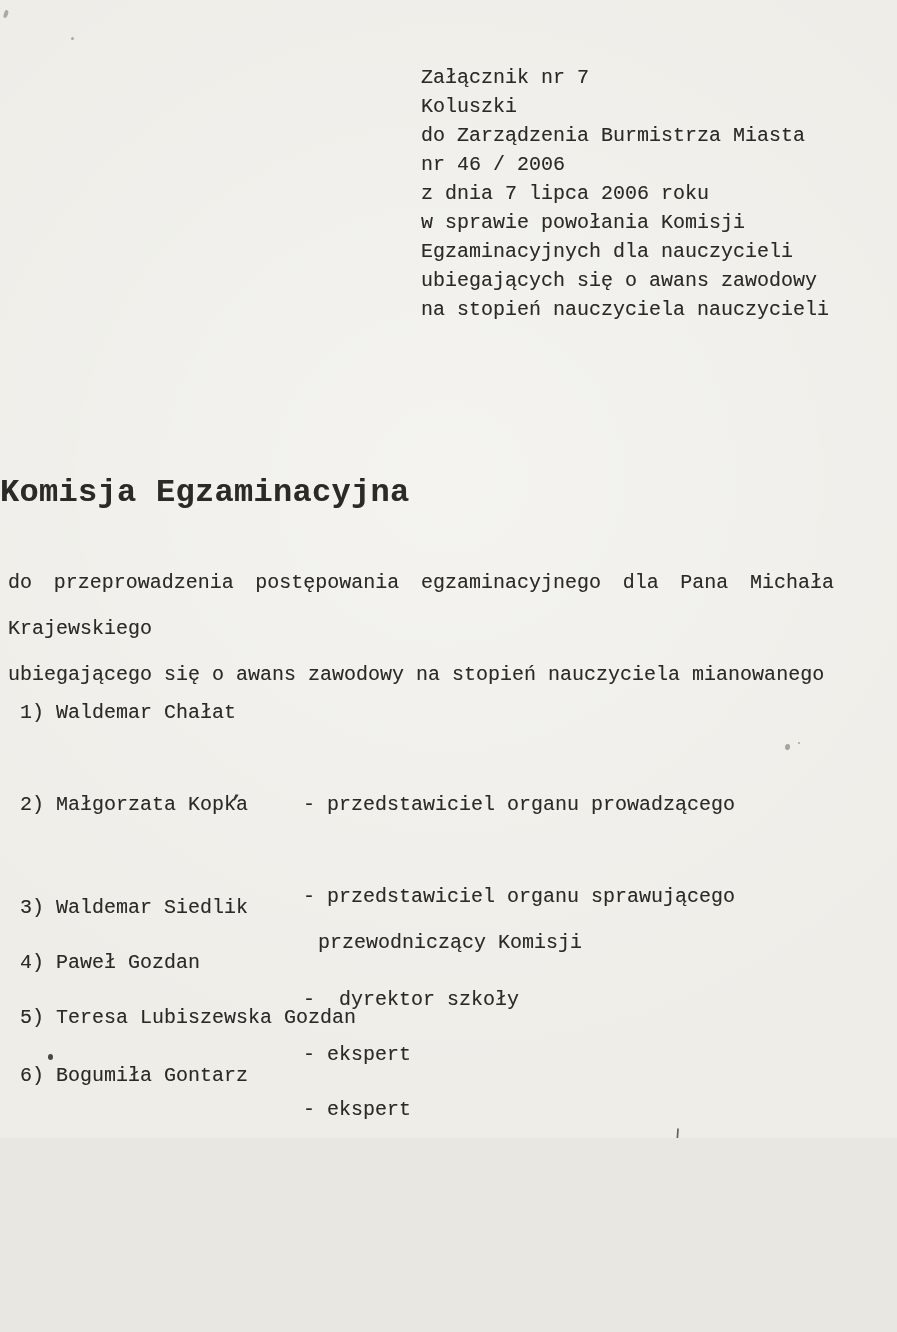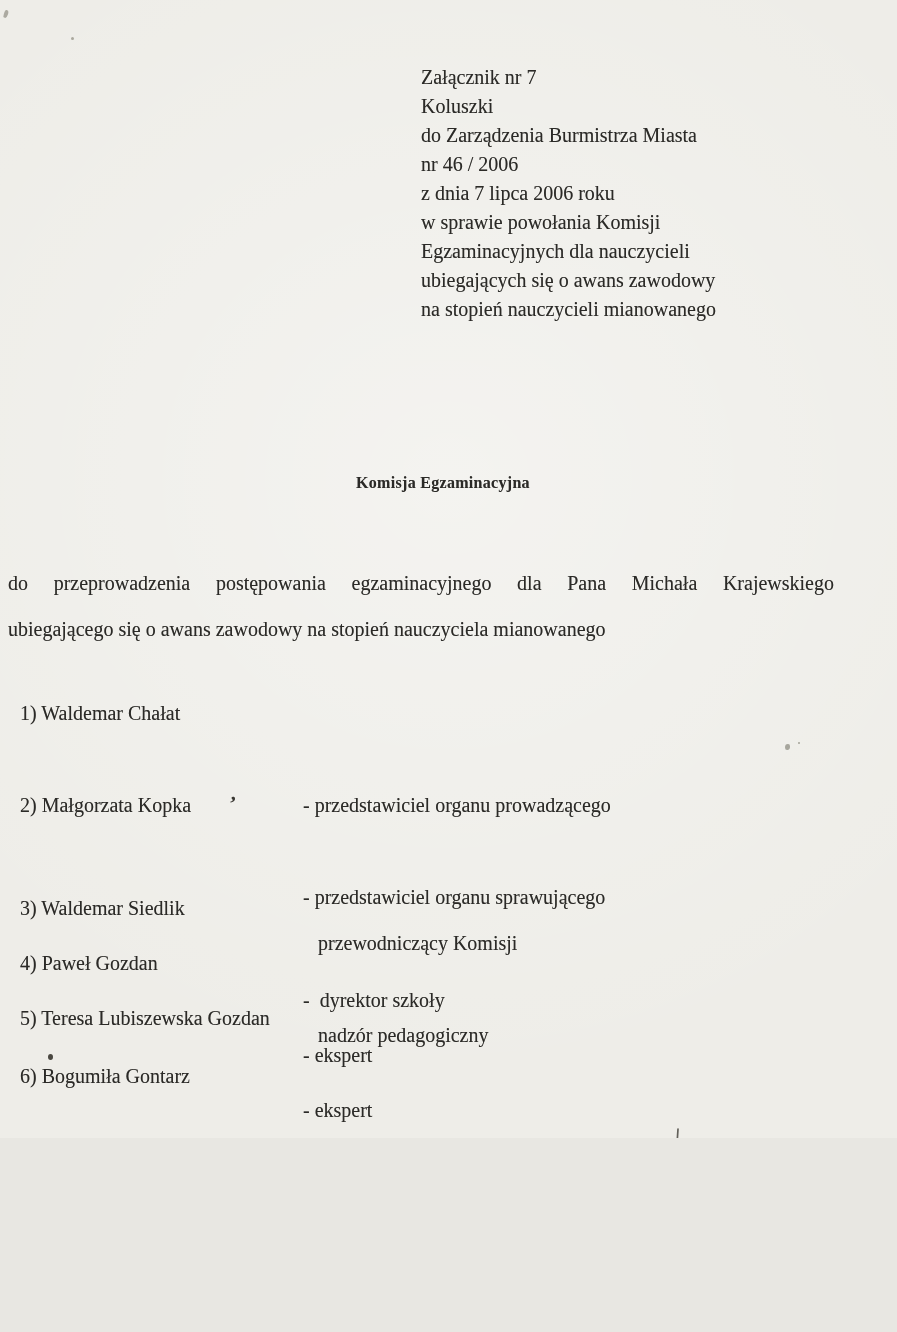--- a/index.html
+++ b/index.html
@@ -4,21 +4,21 @@
 <style>
   * { margin: 0; padding: 0; box-sizing: border-box; }
   html, body { width: 897px; background: #e8e7e2; }
   .page {
     position: relative;
     width: 897px;
     height: 1138px;
     background:
       radial-gradient(ellipse 120% 90% at 50% 42%, rgba(255,255,255,0.35) 0%, rgba(255,255,255,0) 60%),
       #eeede8;
-    font-family: Liberation Serif, serif;
+    font-family: Liberation Mono, monospace;
     color: #2b2a27;
     overflow: hidden;
   }
   .soft { text-shadow: 0 0 0.6px rgba(43,42,39,0.35); }
 
   
   .header-block {
     position: absolute;
     left: 421px;
     top: 63px;
@@ -26,25 +26,24 @@
     line-height: 29px;
     white-space: nowrap;
   }
 
   
   .doc-title {
     position: absolute;
     left: 0;
     top: 474px;
     width: 849px;
-    text-align: center;
-    font-size: 16px;
+    text-align: left;
+    font-size: 32px;
     font-weight: bold;
     letter-spacing: 0.3px;
-    padding-left: 37px;
   }
 
   
   .intro {
     position: absolute;
     left: 8px;
     top: 560px;
     width: 826px;
     font-size: 20px;
     line-height: 46px;
@@ -109,21 +108,21 @@
 
   <div class="header-block soft">
     <div>Załącznik nr 7</div>
     <div>Koluszki</div>
     <div>do Zarządzenia Burmistrza Miasta</div>
     <div>nr 46 / 2006</div>
     <div>z dnia 7 lipca 2006 roku</div>
     <div>w sprawie powołania Komisji</div>
     <div>Egzaminacyjnych dla nauczycieli</div>
     <div>ubiegających się o awans zawodowy</div>
-    <div>na stopień nauczycieli mianowanego</div>
+    <div>na stopień nauczyciela nauczycieli</div>
   </div>
 
   <div class="doc-title soft">Komisja Egzaminacyjna</div>
 
   <div class="intro soft">
     <div class="line-justify">do przeprowadzenia postępowania egzaminacyjnego dla Pana Michała Krajewskiego</div>
     <div>ubiegającego się o awans zawodowy na stopień nauczyciela mianowanego</div>
   </div>
 
   <div class="member-row soft" style="top:690px">
@@ -131,21 +130,20 @@
     <span class="member-role">
       <div>- przedstawiciel organu prowadzącego</div>
       <div class="role-cont">przewodniczący Komisji</div>
     </span>
   </div>
 
   <div class="member-row soft" style="top:782px">
     <span class="member-name">2) Małgorzata Kopka</span>
     <span class="member-role">
       <div>- przedstawiciel organu sprawującego</div>
-      <div class="role-cont">nadzór pedagogiczny</div>
     </span>
   </div>
   <div class="kopka-mark soft">’</div>
 
   <div class="member-row soft" style="top:885px">
     <span class="member-name">3) Waldemar Siedlik</span>
     <span class="member-role">
       <div>-  dyrektor szkoły</div>
     </span>
   </div>

